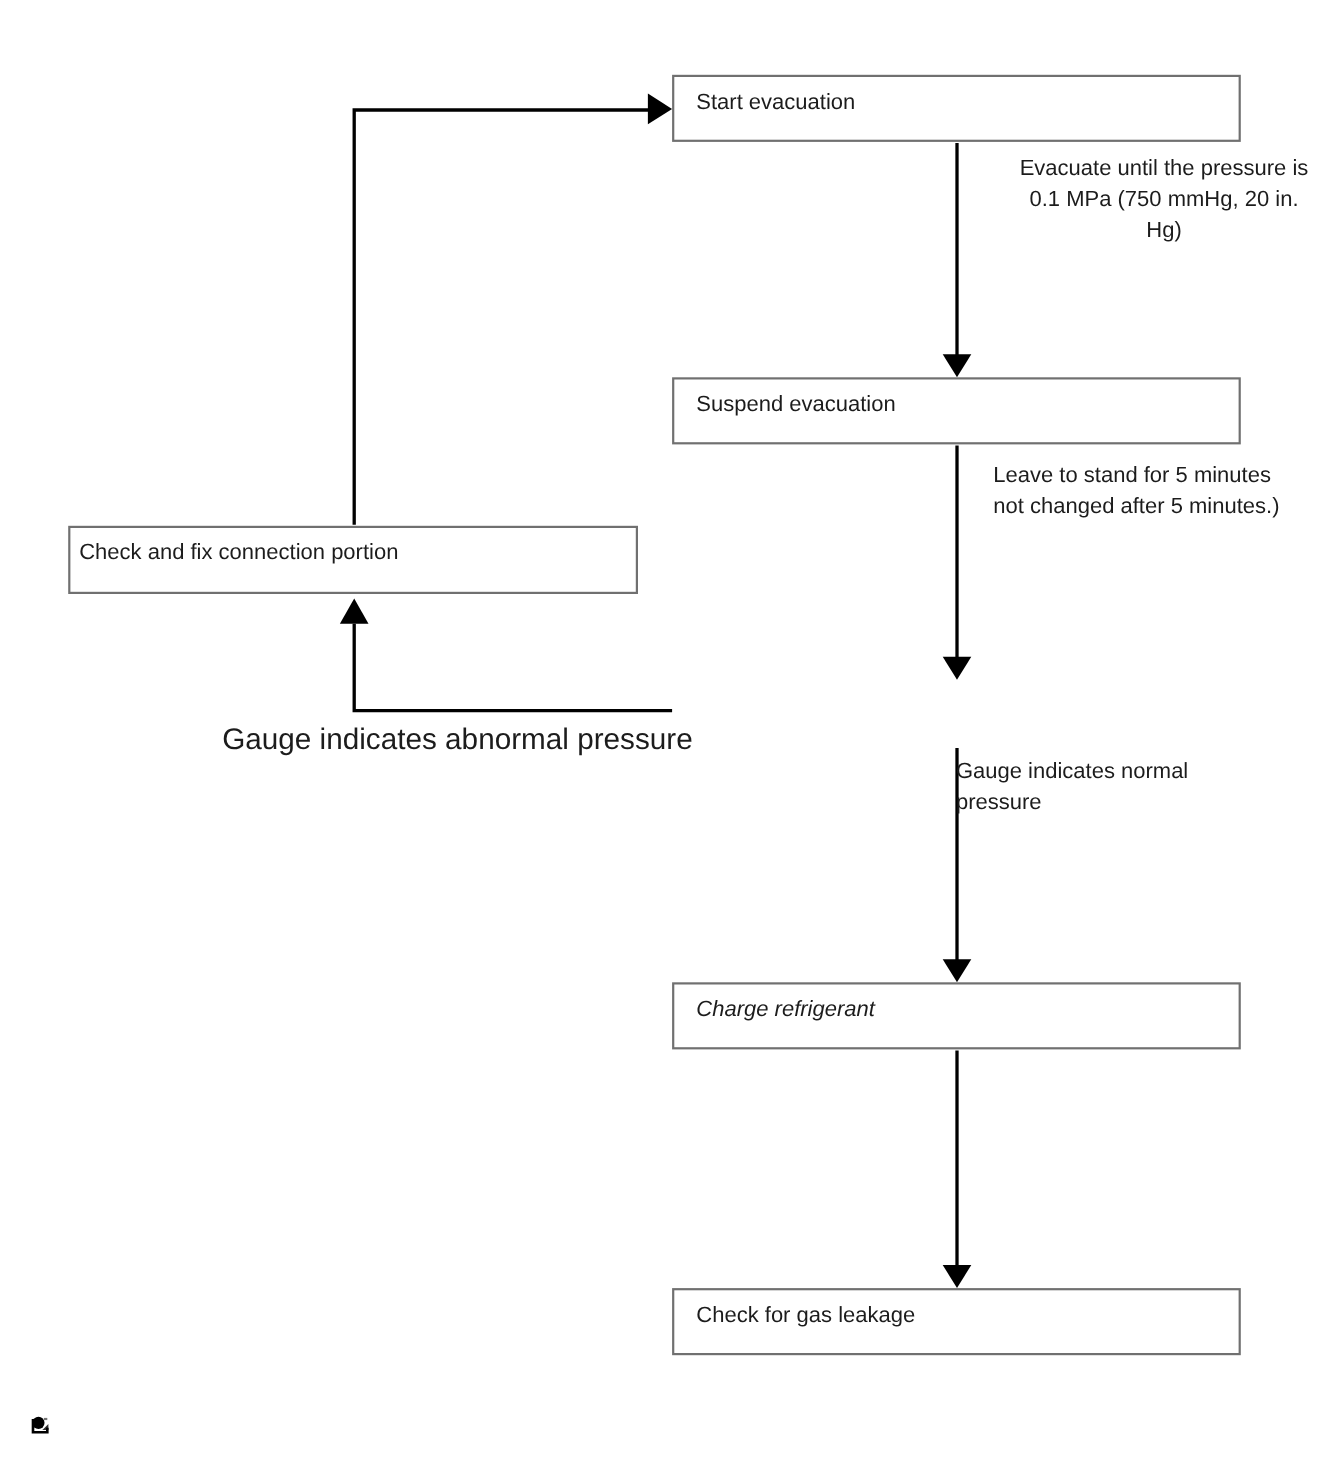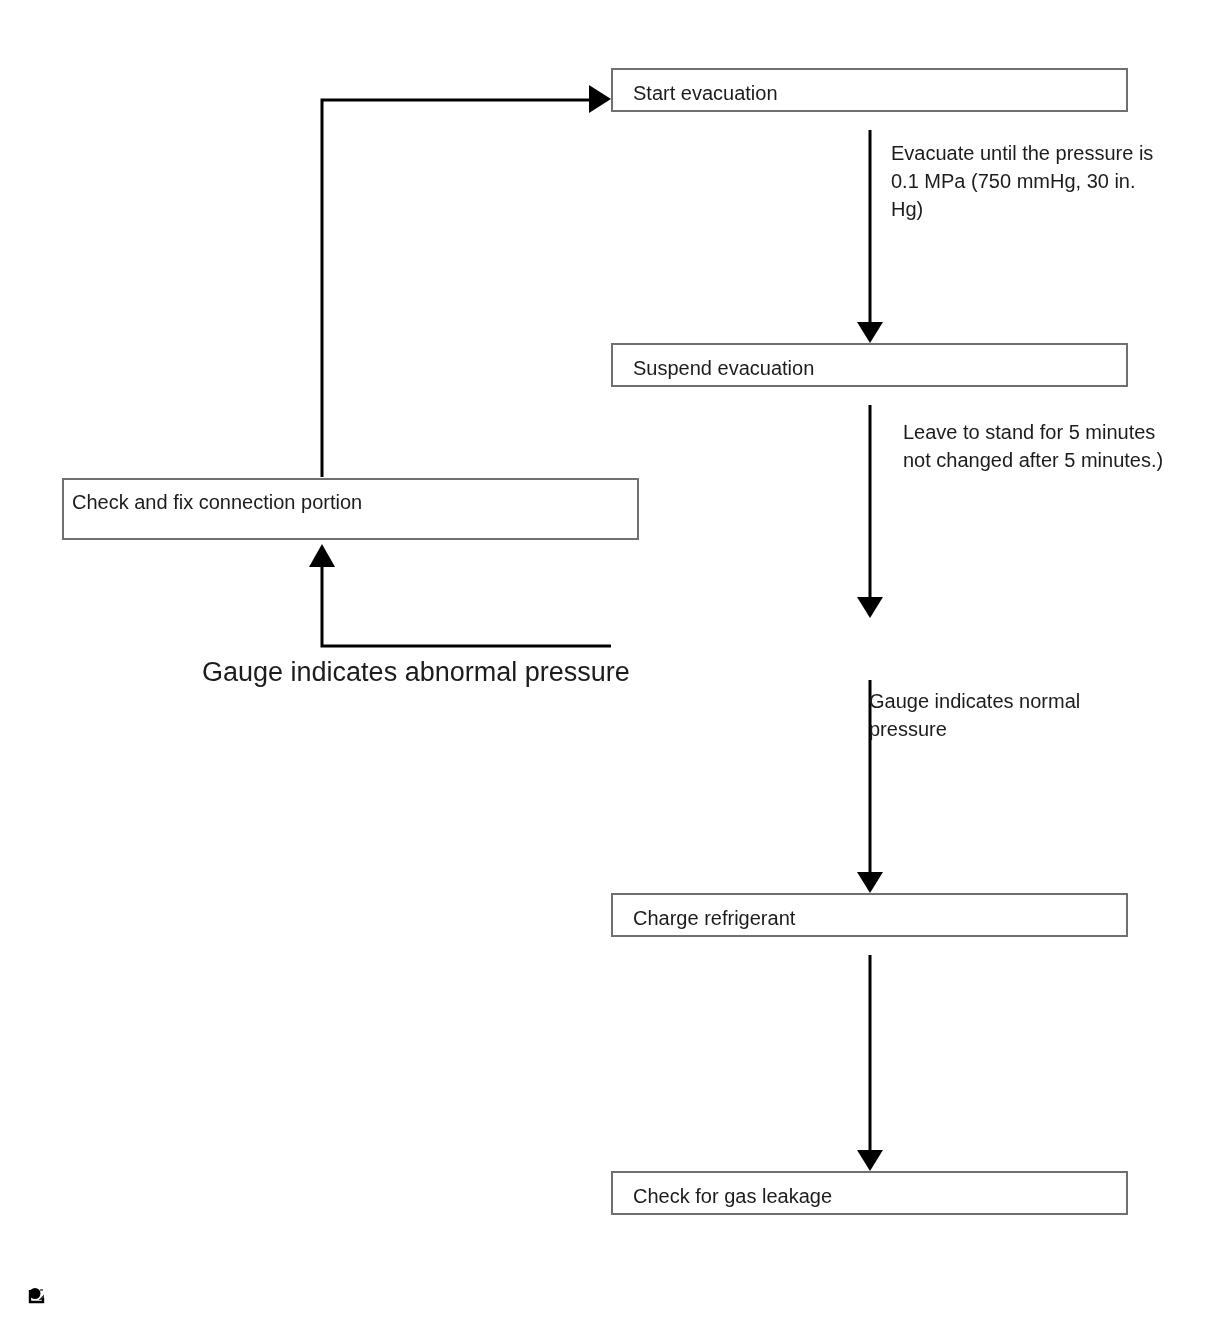--- a/index.html
+++ b/index.html
@@ -26,36 +26,36 @@
   }
   .connectors polygon{fill:var(--line);stroke:none;}
   .flow-box{
     position:absolute;
     background:var(--box-fill);
     border:2px solid var(--box-border);
     font-size:20px;
     line-height:24px;
     color:var(--text);
   }
-  .flow-box.right-col{left:611px;width:517px;height:44px;padding:11px 20px;}
-  .flow-box.left-col{left:62px;top:478px;width:577px;height:62px;padding:10px 8px;}
+  .flow-box.right-col{left:611px;width:517px;height:61px;padding:11px 20px;}
+  .flow-box.left-col{left:62px;top:478px;width:518px;height:62px;padding:10px 8px;}
   .b-start{top:68px;}
   .b-suspend{top:343px;}
   .b-airtight{top:618px;}
-  .b-charge{top:893px;}
+  .b-charge{top:893px;font-style:italic;}
   .b-leak{top:1171px;}
   .note{
     position:absolute;
     font-size:20px;
     line-height:28px;
     color:var(--text);
     white-space:nowrap;
   }
   .note span{display:block;}
-  .n-evacuate{left:891px;top:139px;}
+  .n-evacuate{left:927px;top:139px;text-align:center;}
   .n-stand{left:891px;top:418px;margin-left:12px;}
   .n-normal{left:869px;top:687px;}
   .n-abnormal{left:202px;top:658px;font-size:27px;}
   .corner-icon{
     position:absolute;left:28px;top:1287px;width:19px;height:17px;
   }
 </style>
 </head>
 <body>
 
@@ -110,21 +110,21 @@
   <div class="flow-box right-col b-leak">
     <span>Check for gas leakage</span>
   </div>
 
   <div class="flow-box left-col">
     <span>Check and fix connection portion</span>
   </div>
 
   <div class="note n-evacuate">
     <span>Evacuate until the pressure is</span>
-    <span>0.1 MPa (750 mmHg, 30 in.</span>
+    <span>0.1 MPa (750 mmHg, 20 in.</span>
     <span>Hg)</span>
   </div>
 
   <div class="note n-stand">
     <span>Leave to stand for 5 minutes</span>
     <span>not changed after 5 minutes.)</span>
   </div>
 
   <div class="note n-normal">
     <span>Gauge indicates normal</span>

